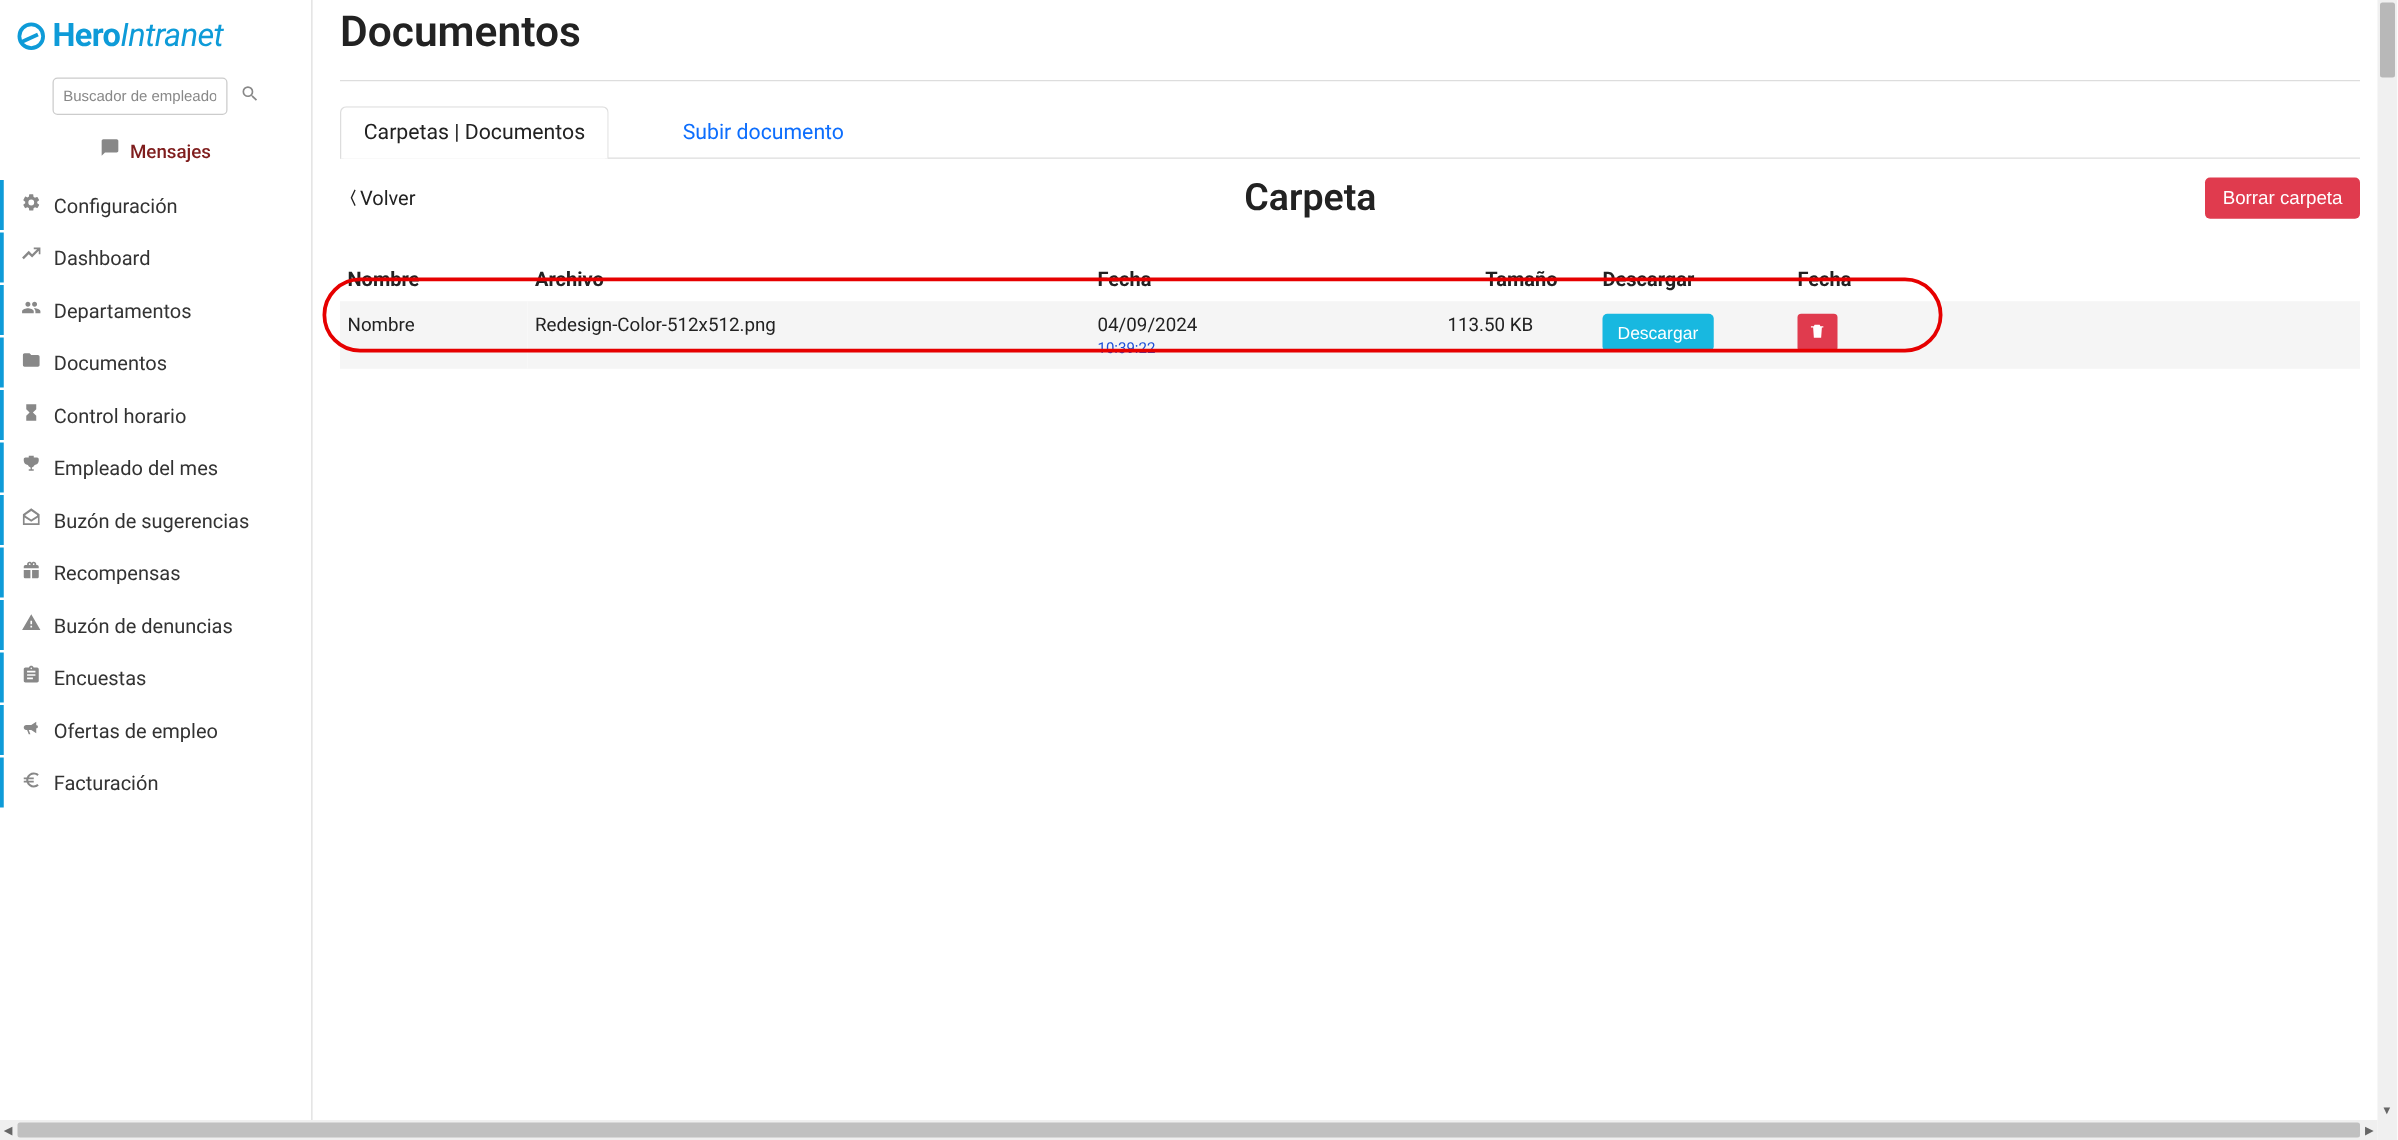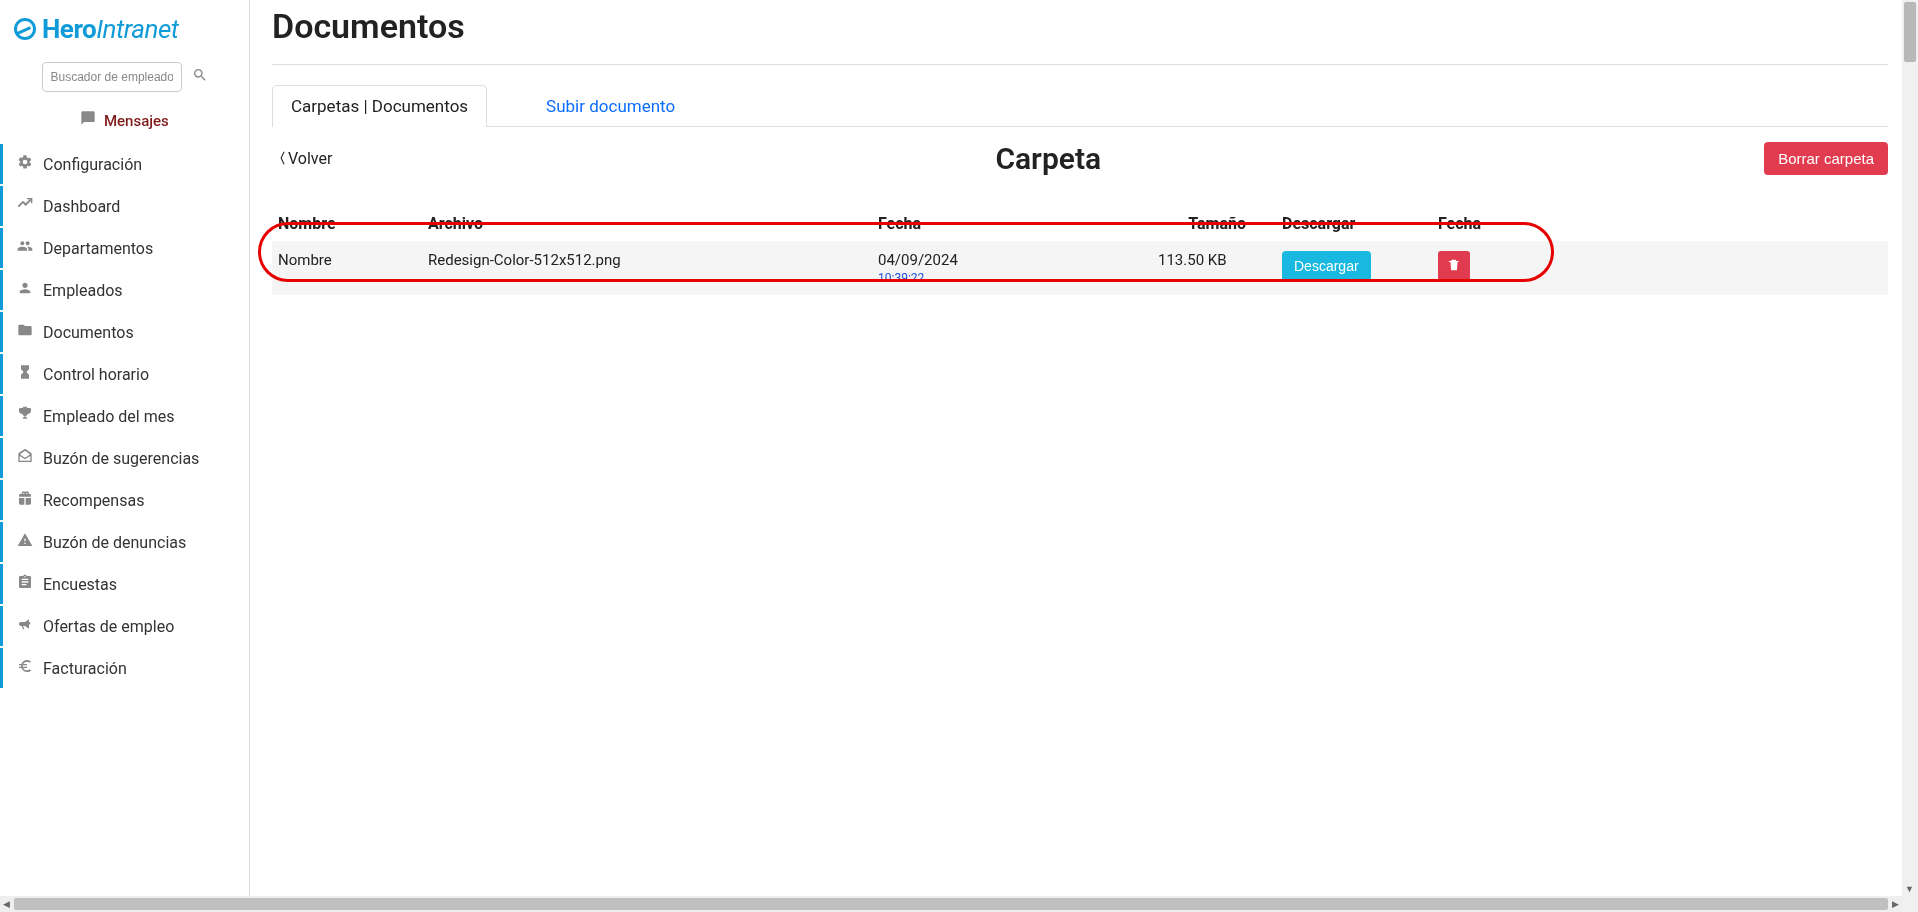--- a/index.html
+++ b/index.html
@@ -308,26 +308,20 @@
         <span class="icon"><svg class="icon-svg" viewBox="0 0 24 24">
               <path d="M3 17l6-6 4 4 8-8v4h2V3h-8v2h4l-6 6-4-4-8 8 2 2z"></path>
             </svg></span>
         <span>Dashboard</span>
       </div>
       <div class="nav-item">
         <span class="icon"><svg class="icon-svg" viewBox="0 0 24 24">
               <path d="M16 11c1.66 0 3-1.34 3-3s-1.34-3-3-3-3 1.34-3 3 1.34 3 3 3zM8 11c1.66 0 3-1.34 3-3S9.66 5 8 5 5 6.34 5 8s1.34 3 3 3zm0 2c-2.33 0-7 1.17-7 3.5V19h14v-2.5C15 14.17 10.33 13 8 13zm8 0c-.29 0-.62.02-.97.05 1.16.84 1.97 1.97 1.97 3.45V19h6v-2.5c0-2.33-4.67-3.5-7-3.5z"></path>
             </svg></span>
         <span>Departamentos</span>
-      </div>
-      <div class="nav-item">
-        <span class="icon"><svg class="icon-svg" viewBox="0 0 24 24">
-              <path d="M12 12c2.21 0 4-1.79 4-4s-1.79-4-4-4-4 1.79-4 4 1.79 4 4 4zm0 2c-2.67 0-8 1.34-8 4v2h16v-2c0-2.66-5.33-4-8-4z"></path>
-            </svg></span>
-        <span>Empleados</span>
       </div>
       <div class="nav-item">
         <span class="icon"><svg class="icon-svg" viewBox="0 0 24 24">
               <path d="M10 4H4c-1.1 0-2 .9-2 2v12c0 1.1.9 2 2 2h16c1.1 0 2-.9 2-2V8c0-1.1-.9-2-2-2h-8l-2-2z"></path>
             </svg></span>
         <span>Documentos</span>
       </div>
       <div class="nav-item">
         <span class="icon"><svg class="icon-svg" viewBox="0 0 24 24">
               <path d="M6 2v6l4 4-4 4v6h12v-6l-4-4 4-4V2H6z"></path>

